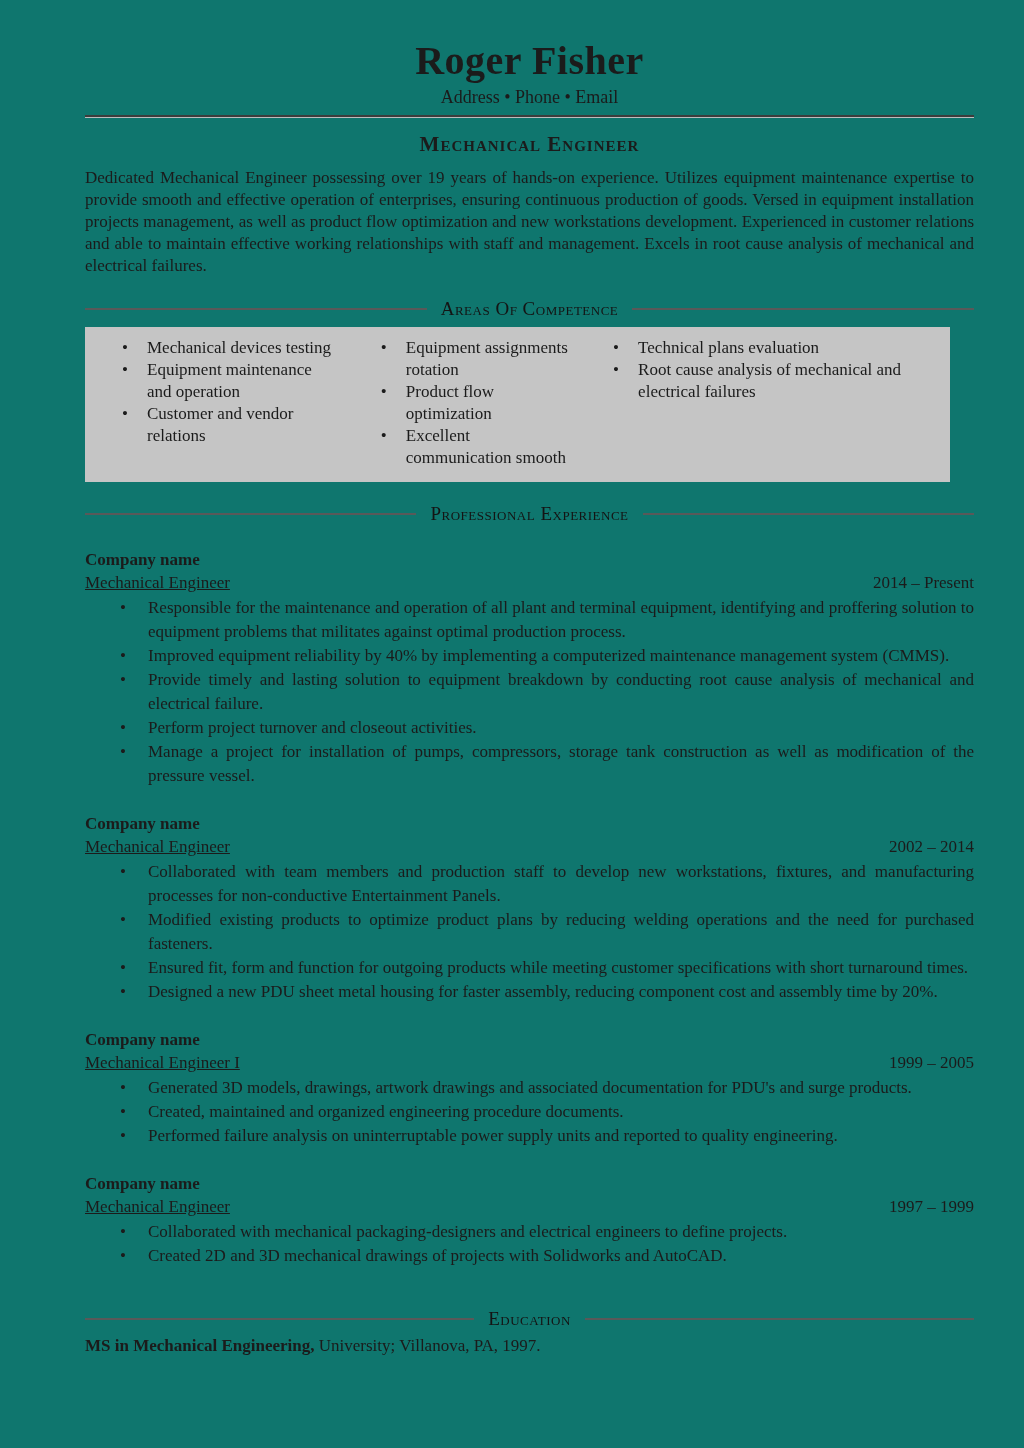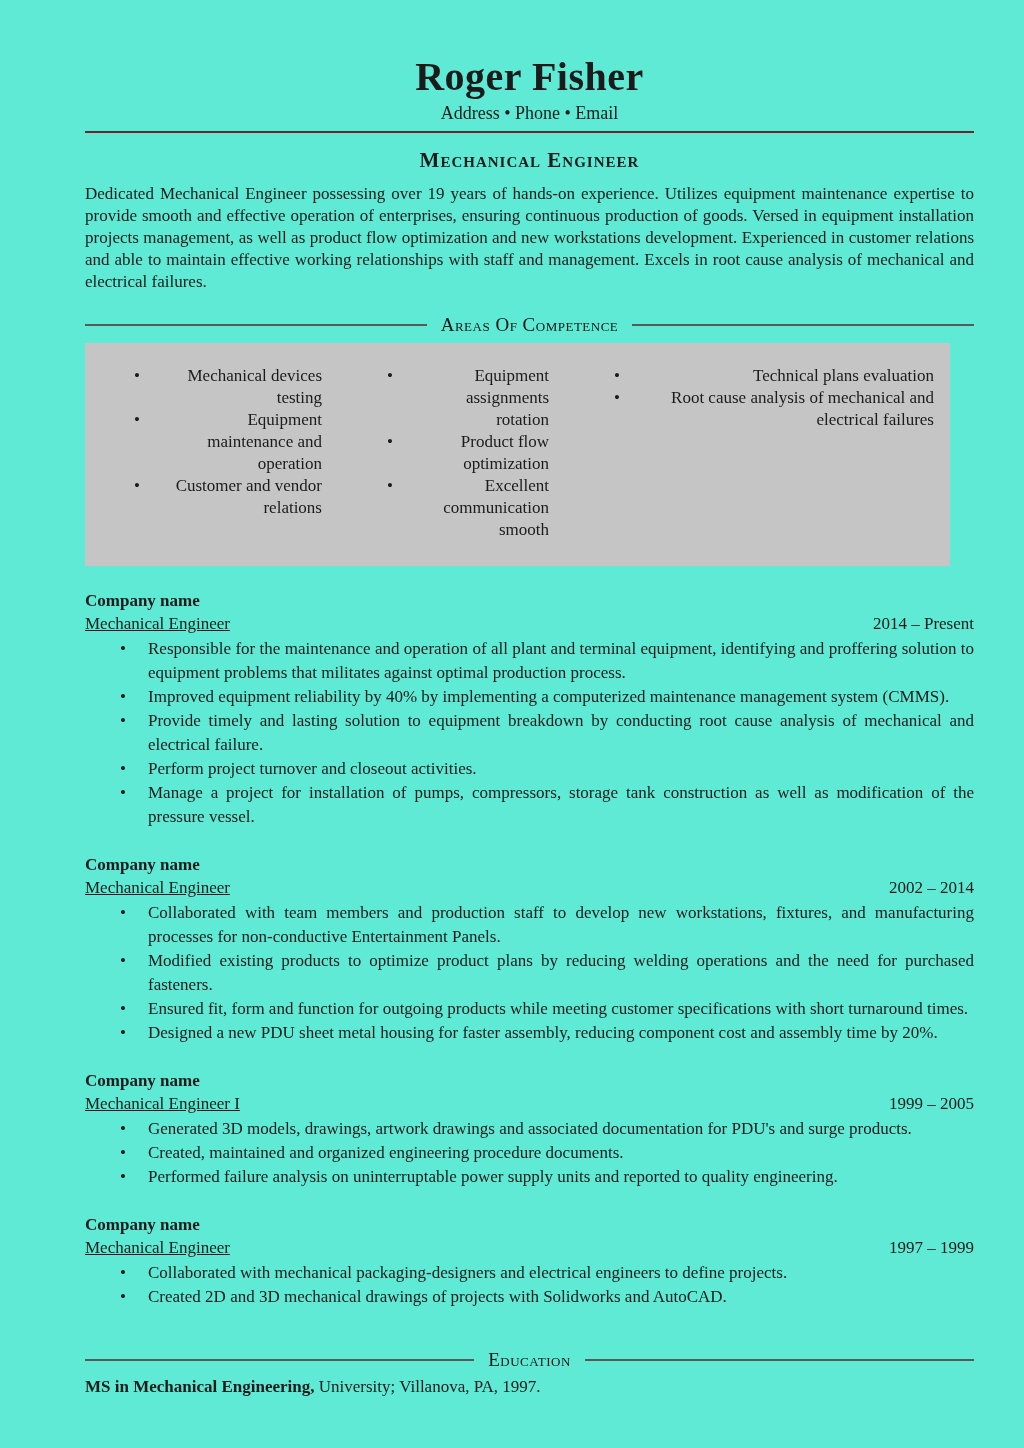--- a/index.html
+++ b/index.html
@@ -1,22 +1,22 @@
 <!DOCTYPE html>
 <html><head>
 <meta charset="utf-8">
 <style>
   html, body { margin: 0; padding: 0; background: #ffffff; }
   .page {
     position: relative;
     width: 1024px;
     height: 1448px;
     box-sizing: border-box;
-    padding: 54px 50px 0 85px;
-    background: #5eead4;
+    padding: 38px 50px 0 85px;
+    background: #0f766e;
     color: #1b1b1b;
     font-family: "Liberation Serif", serif;
     font-size: 17px;
     overflow: hidden;
   }
 
   
   .name {
     margin: 0;
     text-align: center;
@@ -80,21 +80,21 @@
     margin-top: 7px;
     width: 865px;
     background: #c5c5c5;
     display: flex;
     padding: 6px 0 9px 0;
   }
   .comp-col { box-sizing: border-box; }
   .comp-col-1 { width: 312px; }
   .comp-col-2 { width: 280px; }
   .comp-col-3 { flex: 1 1 auto; }
-  .comp-list { margin: 16px; padding: 0; list-style: none; text-align: right; }
+  .comp-list { margin: 4px; padding: 0; list-style: none; }
   .comp-list li {
     position: relative;
     padding-left: 58px;
     line-height: 22px;
   }
   .comp-list li::before {
     content: "\2022";
     position: absolute;
     left: 33px;
     top: 0;
@@ -174,20 +174,25 @@
       </ul>
     </div>
     <div class="comp-col comp-col-3">
       <ul class="comp-list">
         <li>Technical plans evaluation</li>
         <li>Root cause analysis of mechanical and electrical failures</li>
       </ul>
     </div>
   </div>
 
+  <div class="sec-heading">
+    <span class="rule"></span>
+    <span class="sec-title">Professional Experience</span>
+    <span class="rule"></span>
+  </div>
 
   <div class="job job-first">
     <div class="company">Company name</div>
     <div class="title-row">
       <span class="job-title">Mechanical Engineer</span>
       <span class="job-dates">2014 – Present</span>
     </div>
     <ul class="bullets">
       <li>Responsible for the maintenance and operation of all plant and terminal equipment, identifying and proffering solution to equipment problems that militates against optimal production process.</li>
       <li>Improved equipment reliability by 40% by implementing a computerized maintenance management system (CMMS).</li>

